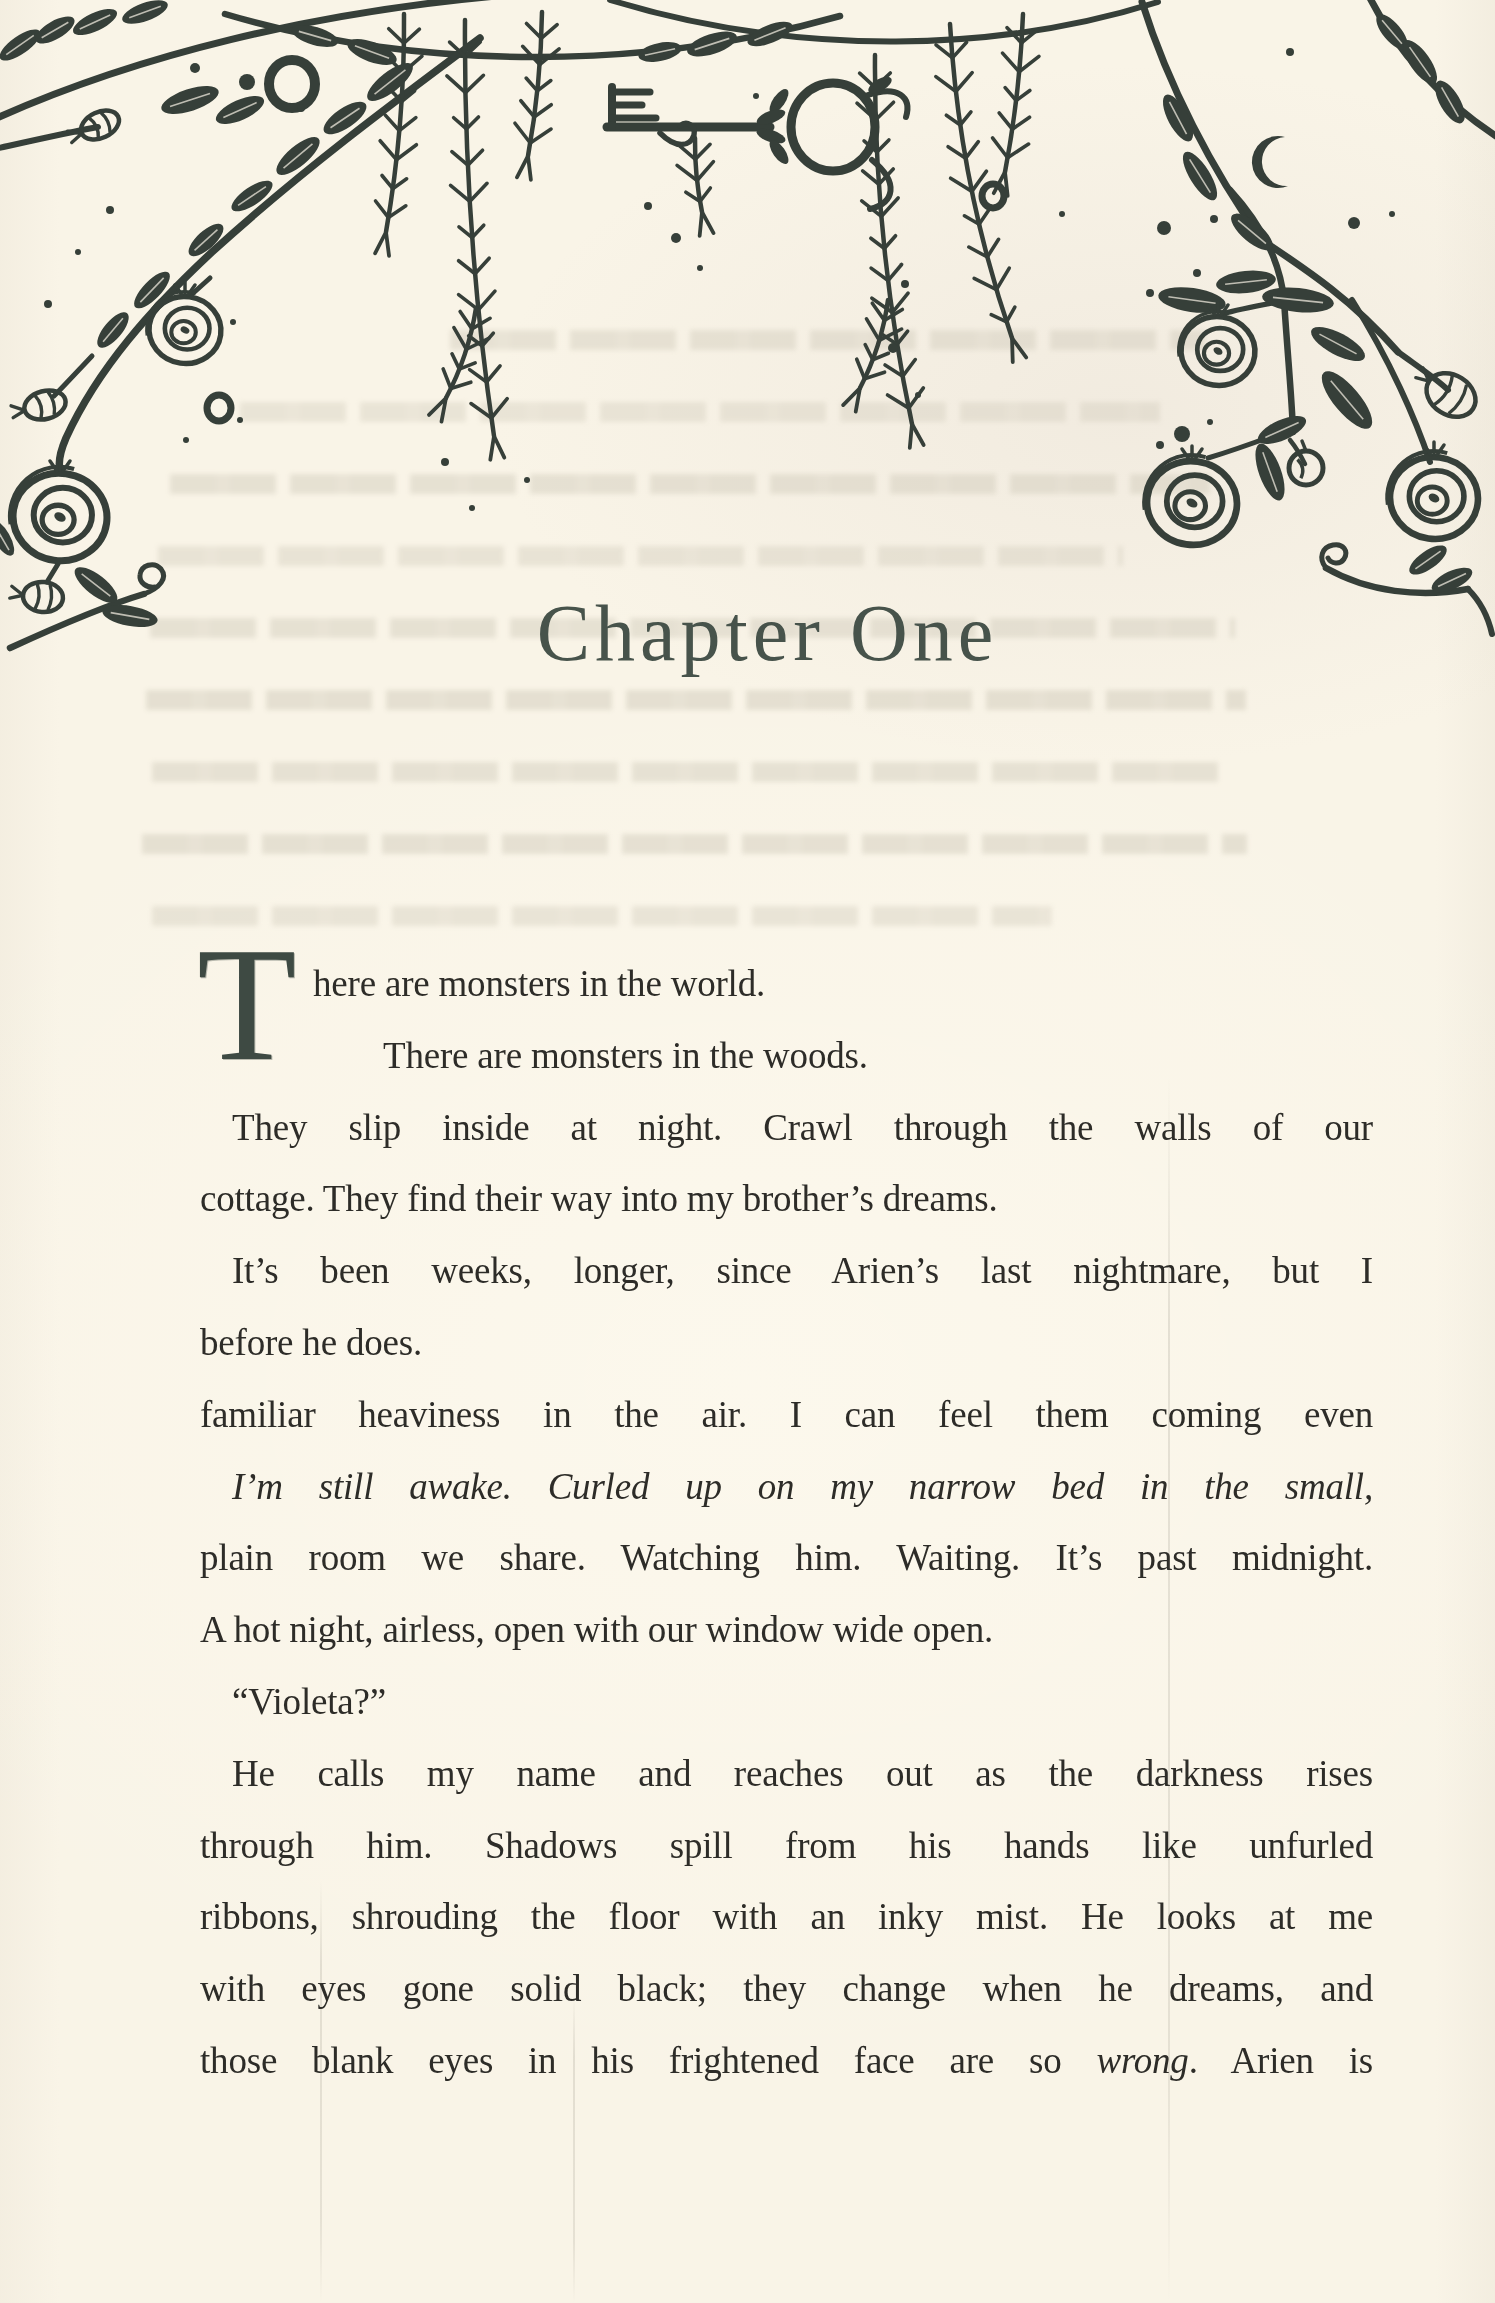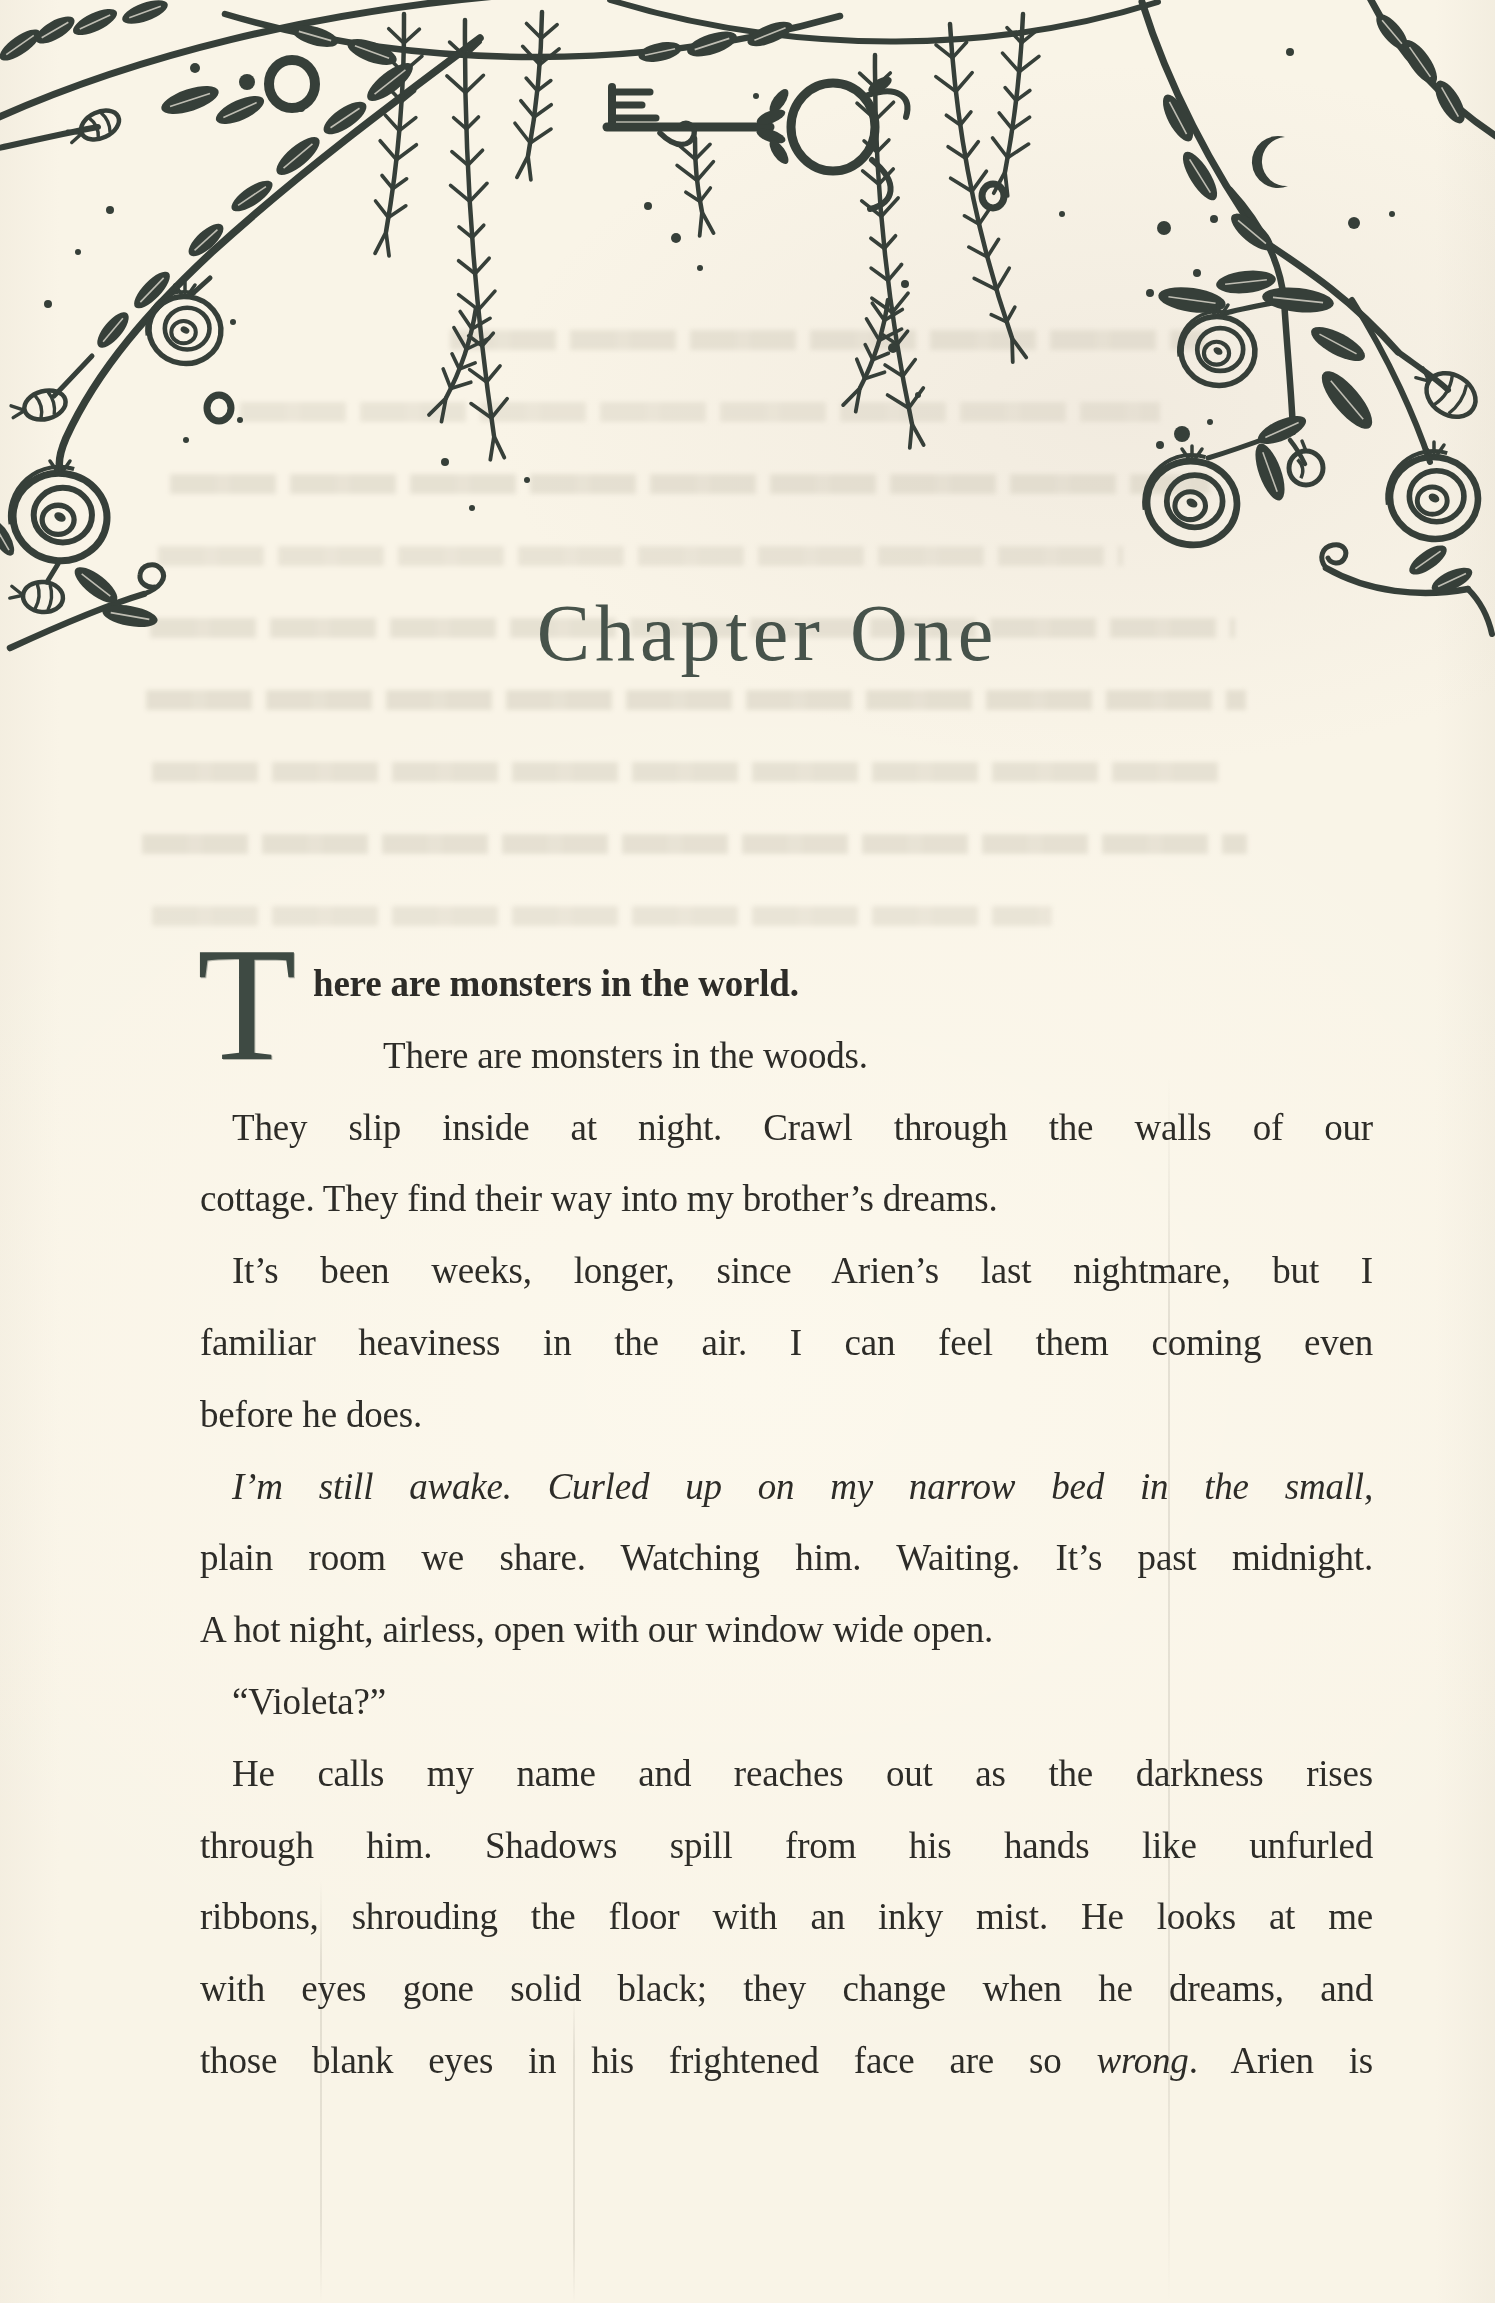--- a/index.html
+++ b/index.html
@@ -412,27 +412,27 @@
         <path d="M872,160 C900,183 894,203 870,209" fill="none" stroke="#363f39" stroke-width="6" stroke-linecap="round"></path>
         <ellipse cx="880" cy="85" rx="13" ry="6" fill="#363f39" transform="rotate(-30 880 85)"></ellipse>
       </g>
     </svg>
 
   <div class="heading">Chapter One</div>
 
   <div class="dropcap">T</div>
 
   <div class="bodytext" id="bodytext">
-      <div class="line" style="padding-left: 113px; font-weight: bold;"><span>here are monsters in the world.</span></div>
+      <div class="line" style="padding-left: 113px;"><span>here are monsters in the world.</span></div>
       <div class="line" style="padding-left: 183px;"><span>There are monsters in the woods.</span></div>
       <div class="line j" style="padding-left: 32px;"><span>They slip inside at night. Crawl through the walls of our</span></div>
       <div class="line"><span>cottage. They find their way into my brother’s dreams.</span></div>
       <div class="line j" style="padding-left: 32px;"><span>It’s been weeks, longer, since Arien’s last nightmare, but I</span></div>
+      <div class="line"><span>before he does.</span></div>
       <div class="line j"><span>familiar heaviness in the air. I can feel them coming even</span></div>
-      <div class="line"><span>before he does.</span></div>
       <div class="line j" style="padding-left: 32px; font-style: italic;"><span>I’m still awake. Curled up on my narrow bed in the small,</span></div>
       <div class="line j"><span>plain room we share. Watching him. Waiting. It’s past midnight.</span></div>
       <div class="line"><span>A hot night, airless, open with our window wide open.</span></div>
       <div class="line" style="padding-left: 32px;"><span>“Violeta?”</span></div>
       <div class="line j" style="padding-left: 32px;"><span>He calls my name and reaches out as the darkness rises</span></div>
       <div class="line j"><span>through him. Shadows spill from his hands like unfurled</span></div>
       <div class="line j"><span>ribbons, shrouding the floor with an inky mist. He looks at me</span></div>
       <div class="line j"><span>with eyes gone solid black; they change when he dreams, and</span></div>
       <div class="line j"><span>those blank eyes in his frightened face are so </span><em>wrong</em><span>. Arien is</span></div>
     </div>

